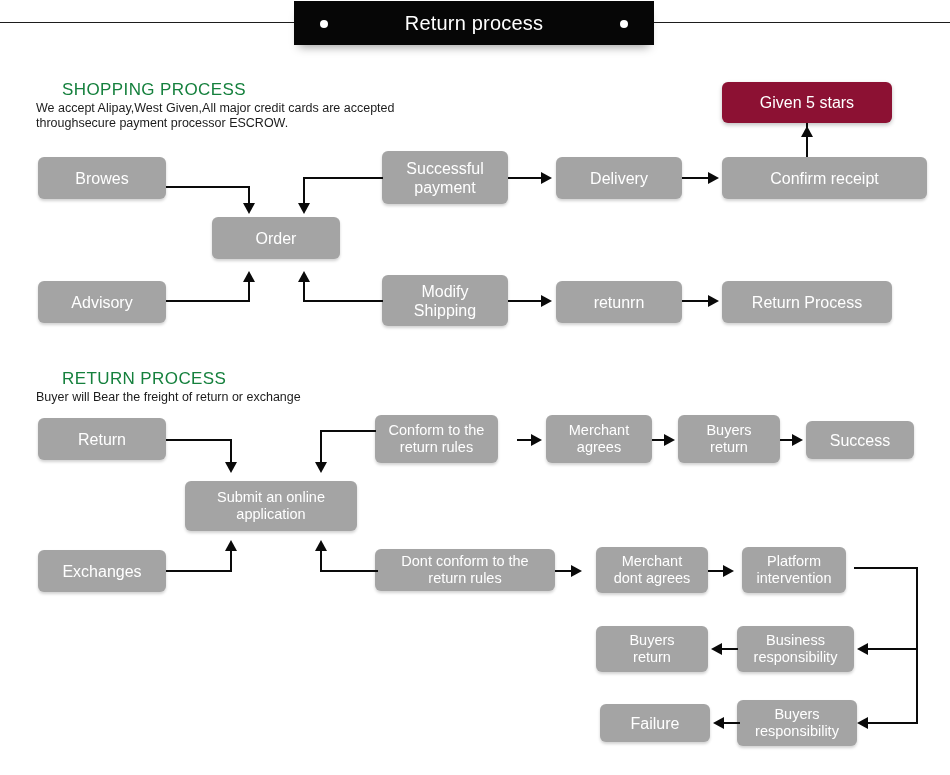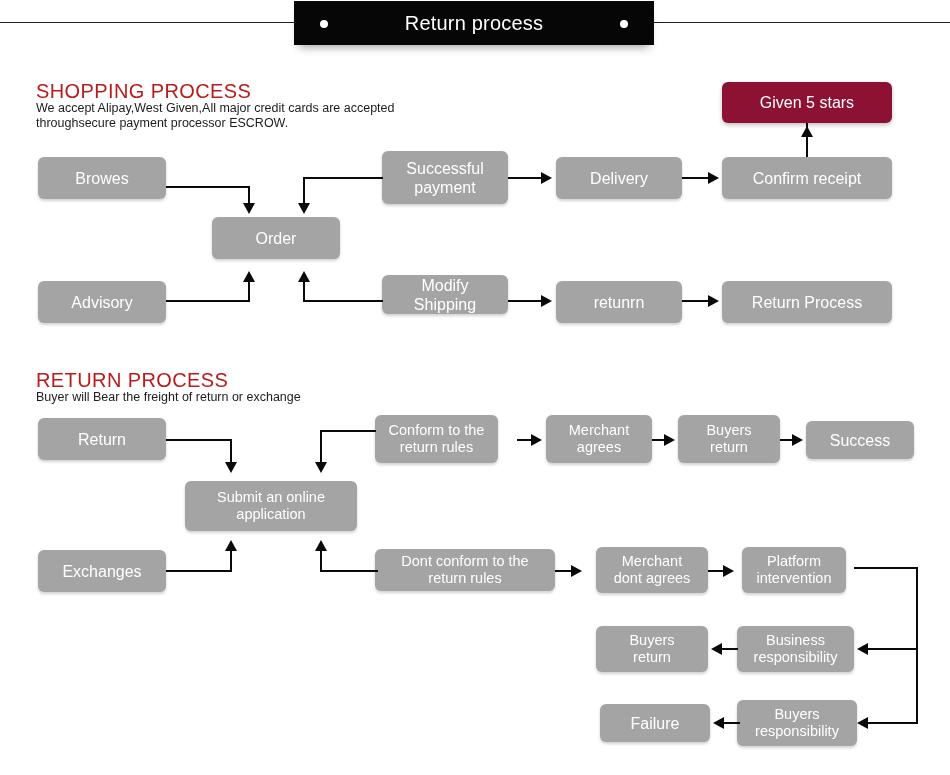--- a/index.html
+++ b/index.html
@@ -16,22 +16,22 @@
   .banner{position:absolute;left:294px;top:1px;width:360px;height:44px;
           background:#060606;display:flex;align-items:center;justify-content:center;
           box-shadow:0 7px 9px -5px rgba(0,0,0,.38);}
   .banner-title{color:#ffffff;font-size:20px;letter-spacing:.2px;line-height:1;}
   .banner-dot{position:absolute;top:19px;width:8px;height:8px;border-radius:50%;
               background:#ffffff;}
   .banner-dot.l{left:26px;}
   .banner-dot.r{right:26px;}
 
   
-  .sec-title{position:absolute;color:#b91c1c;font-size:20px;letter-spacing:.4px;
-             white-space:nowrap;}
+  .sec-title{position:absolute;color:#15803d;font-size:17px;letter-spacing:.4px;
+             white-space:nowrap;margin-left:26px;}
   .sec-sub{position:absolute;color:#1c1c1c;font-size:12.5px;line-height:15px;
            white-space:pre-line;}
 
   
   .node{position:absolute;background:#a4a4a4;border-radius:6px;
         display:flex;align-items:center;justify-content:center;text-align:center;
         color:#ffffff;font-size:16px;line-height:19px;padding:0 6px;
         box-sizing:border-box;box-shadow:0 2px 3px rgba(0,0,0,.18);}
   .node.red{background:#8c1133;box-shadow:0 2px 4px rgba(0,0,0,.25);}
   .node.small{font-size:14.5px;line-height:17px;}
@@ -68,39 +68,39 @@
 
   <div class="node red" style="left:722px;top:82px;width:170px;height:41px;">Given 5 stars</div>
 
   <div class="v-line" style="left:806px;top:123px;height:35px;"></div>
   <div class="arrow up" style="left:801px;top:126px;"></div>
 
   <div class="node" style="left:38px;top:157px;width:128px;height:42px;text-align:center;">Browes</div>
   <div class="node" style="left: 382px; top: 151px; width: 126px; height: 53px; white-space: pre-line;">Successful
 payment</div>
   <div class="node" style="left:556px;top:157px;width:126px;height:42px;">Delivery</div>
-  <div class="node" style="left:722px;top:157px;width:170px;height:42px;">Confirm receipt</div>
+  <div class="node" style="left:722px;top:157px;width:205px;height:42px;">Confirm receipt</div>
 
   <div class="node" style="left:212px;top:217px;width:128px;height:42px;">Order</div>
 
   <div class="h-line" style="left:166px;top:186px;width:84px;"></div>
   <div class="v-line" style="left:248px;top:186px;height:20px;"></div>
   <div class="arrow down" style="left:243px;top:203px;"></div>
 
   <div class="h-line" style="left:303px;top:177px;width:80px;"></div>
   <div class="v-line" style="left:303px;top:177px;height:29px;"></div>
   <div class="arrow down" style="left:298px;top:203px;"></div>
 
   <div class="h-line" style="left:508px;top:177px;width:36px;"></div>
   <div class="arrow right" style="left:541px;top:172px;"></div>
   <div class="h-line" style="left:682px;top:177px;width:28px;"></div>
   <div class="arrow right" style="left:708px;top:172px;"></div>
 
   <div class="node" style="left:38px;top:281px;width:128px;height:42px;">Advisory</div>
-  <div class="node" style="left: 382px; top: 275px; width: 126px; height: 39px; white-space: pre-line;">Modify
+  <div class="node" style="left: 382px; top: 275px; width: 126px; height: 51px; white-space: pre-line;">Modify
 Shipping</div>
   <div class="node" style="left:556px;top:281px;width:126px;height:42px;">retunrn</div>
   <div class="node" style="left:722px;top:281px;width:170px;height:42px;">Return Process</div>
 
   <div class="h-line" style="left:166px;top:300px;width:84px;"></div>
   <div class="v-line" style="left:248px;top:281px;height:21px;"></div>
   <div class="arrow up" style="left:243px;top:271px;"></div>
 
   <div class="h-line" style="left:303px;top:300px;width:80px;"></div>
   <div class="v-line" style="left:303px;top:281px;height:21px;"></div>

